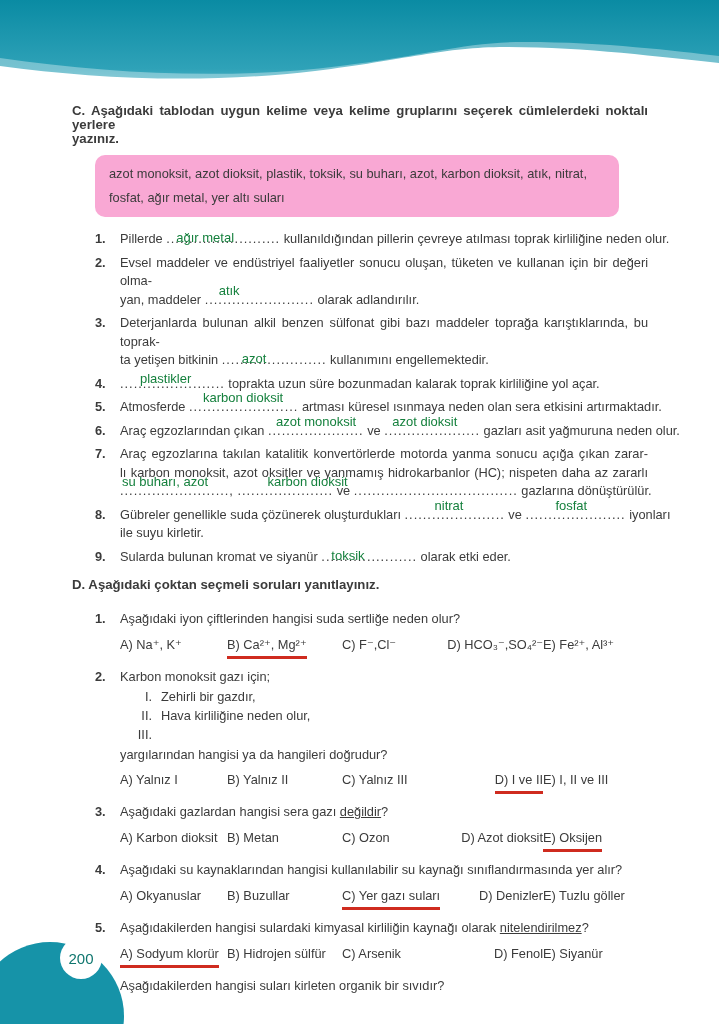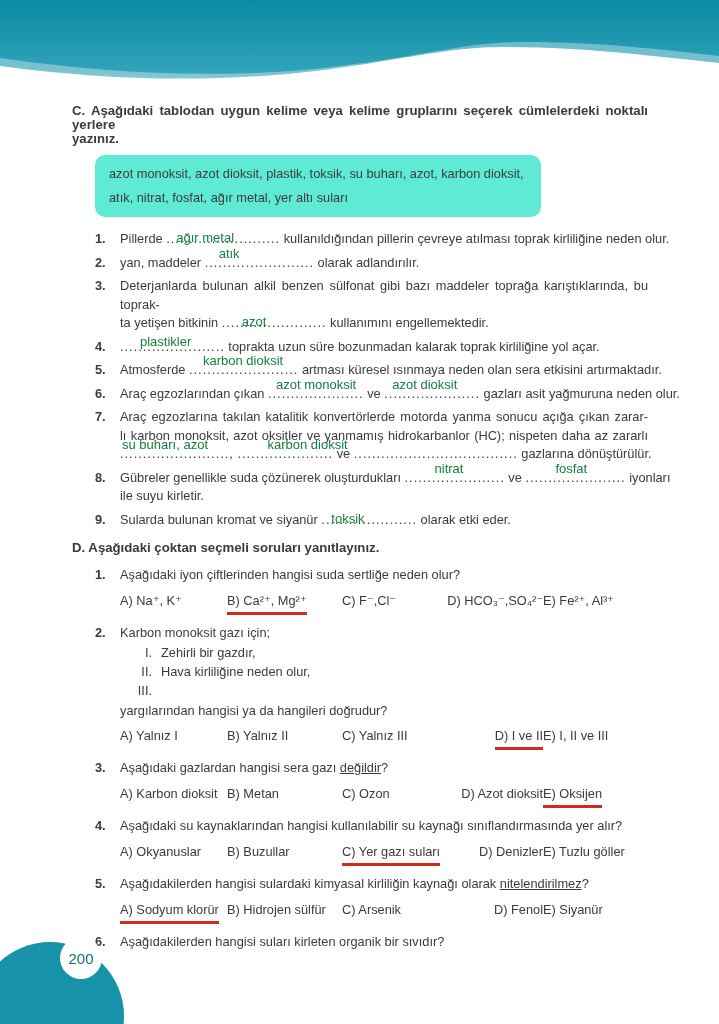--- a/index.html
+++ b/index.html
@@ -6,22 +6,22 @@
   body{
     width:719px;height:1024px;position:relative;overflow:hidden;background:#fff;
     font-family:"Liberation Sans","DejaVu Sans",sans-serif;
     color:#3b3b3b;font-size:12.8px;
   }
   .topwave{position:absolute;top:0;left:0;width:719px;height:92px;}
   .content{position:absolute;left:72px;top:104px;width:576px;}
   .sec-head{font-weight:bold;line-height:14px;font-size:13.2px;}
   .jlast{text-align:justify;text-align-last:justify;}
   .wordbank{
-    margin:9px 0 13px 23px;box-sizing:border-box;width:446px;
-    background:#5eead4;border-radius:10px;padding:7px 14px;line-height:24px;
+    margin:9px 0 13px 23px;box-sizing:border-box;width:524px;
+    background:#f9a8d4;border-radius:10px;padding:7px 14px;line-height:24px;
   }
   .cq,.dq{display:flex;margin-bottom:5px;}
   .dq{margin-bottom:9px;}
   .qnum{flex:0 0 25px;margin-left:23px;font-weight:bold;line-height:18.5px;}
   .qbody{flex:1;line-height:18.5px;min-width:0;}
   .nowrap{white-space:nowrap;}
   .blank{position:relative;display:inline-block;}
   .dots{letter-spacing:1px;}
   .ans{position:absolute;color:#15803d;white-space:nowrap;font-size:13px;}
   .ans-up{bottom:9px;left:14px;}
@@ -77,20 +77,21 @@
     <div class="qbody nowrap">
       <span>Pillerde</span>
       <span class="blank"><span class="dots">.........................</span><span class="ans ans-on">ağır metal</span></span>
       <span>kullanıldığından pillerin çevreye atılması toprak kirliliğine neden olur.</span>
     </div>
   </div>
 
   <div class="cq">
     <span class="qnum">2.</span>
     <div class="qbody">
+      <div class="jlast">Evsel maddeler ve endüstriyel faaliyetler sonucu oluşan, tüketen ve kullanan için bir değeri olma-</div>
       <div class="nowrap">
         <span>yan, maddeler</span>
         <span class="blank"><span class="dots">........................</span><span class="ans ans-up">atık</span></span>
         <span>olarak adlandırılır.</span>
       </div>
     </div>
   </div>
 
   <div class="cq">
     <span class="qnum">3.</span>
@@ -163,21 +164,21 @@
 
   <div class="cq">
     <span class="qnum">9.</span>
     <div class="qbody nowrap">
       <span>Sularda bulunan kromat ve siyanür</span>
       <span class="blank"><span class="dots">.....................</span><span class="ans ans-on">toksik</span></span>
       <span>olarak etki eder.</span>
     </div>
   </div>
 
-  <div class="sec-head mcq-block" style="margin-bottom:11px;">D. Aşağıdaki çoktan seçmeli soruları yanıtlayınız.</div>
+  <div class="sec-head mcq-block" style="margin-bottom:18px;">D. Aşağıdaki çoktan seçmeli soruları yanıtlayınız.</div>
 
   <div class="dq">
     <span class="qnum">1.</span>
     <div class="qbody">
       <div class="stem">Aşağıdaki iyon çiftlerinden hangisi suda sertliğe neden olur?</div>
       <div class="opts">
         <span class="opt"><span class="opt-t">A) Na⁺, K⁺</span></span>
         <span class="opt"><span class="opt-t marked">B) Ca²⁺, Mg²⁺</span></span>
         <span class="opt"><span class="opt-t">C) F⁻,Cl⁻</span></span>
         <span class="opt"><span class="opt-t">D) HCO₃⁻,SO₄²⁻</span></span>

